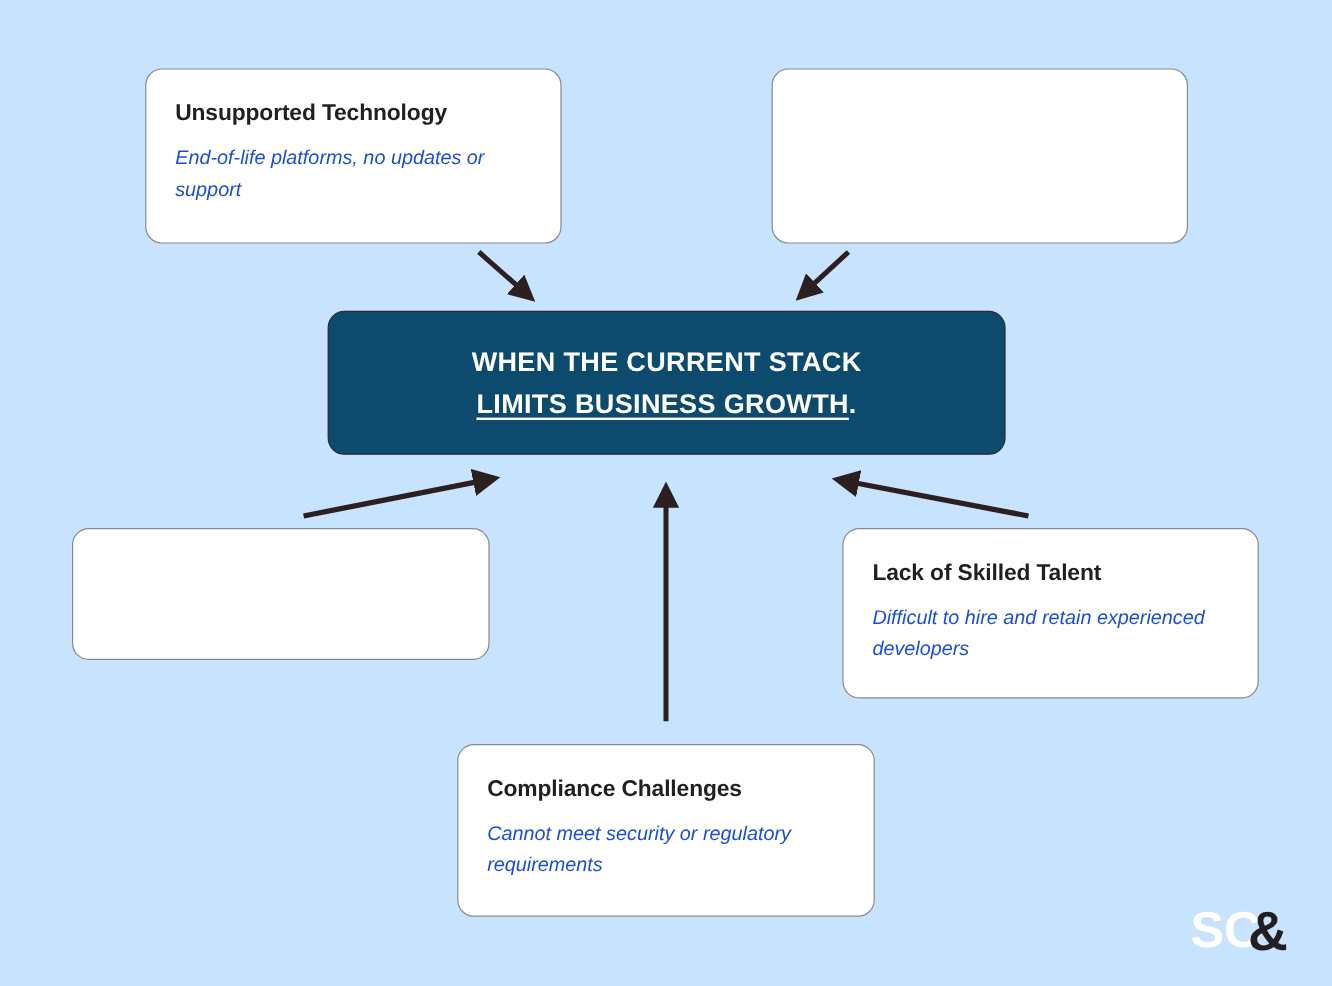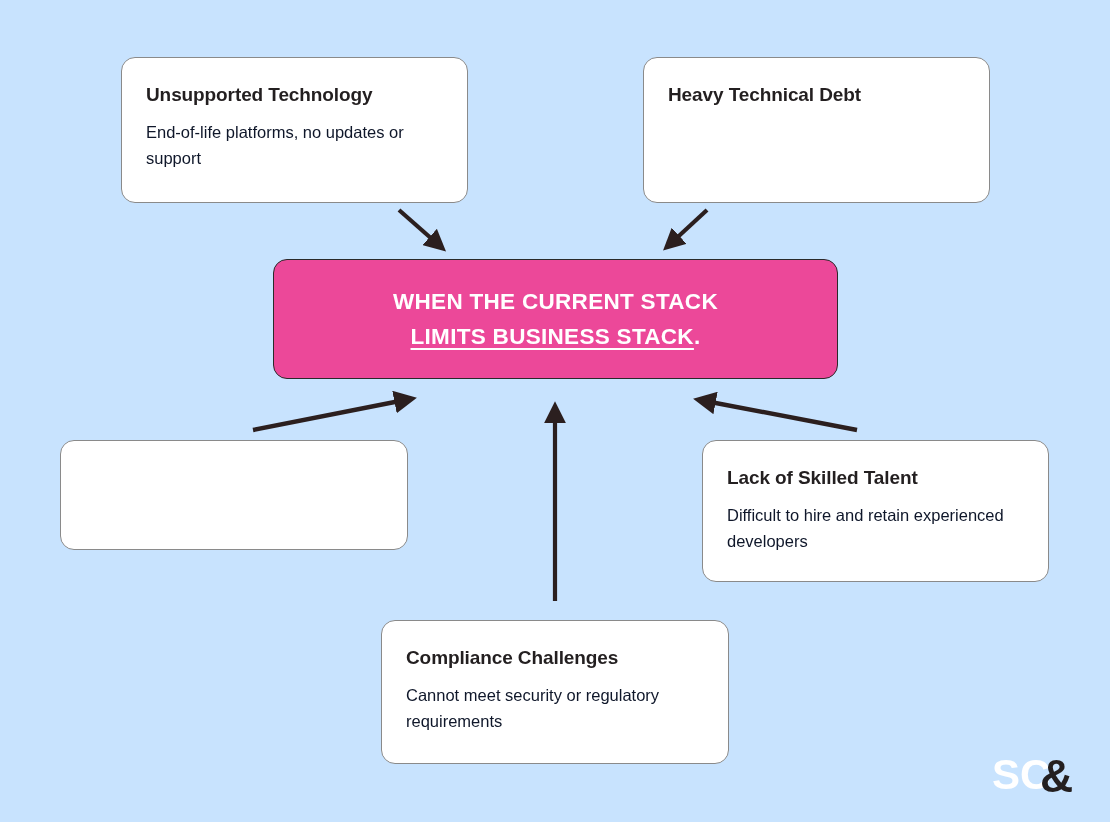--- a/index.html
+++ b/index.html
@@ -46,23 +46,24 @@
   .card-title {
     font-size: 19px;
     font-weight: bold;
     color: #231f20;
     letter-spacing: -0.1px;
     margin: 0 0 13px 0;
     line-height: 1.15;
   }
   .card-desc {
     font-size: 16.5px;
-    color: #0f172a;
+    color: #1d4ed8;
     line-height: 1.58;
     margin: 0;
+    font-style: italic;
   }
 
   
   #card-unsupported-technology {
     left: 121px;  top: 57px;   width: 347px; height: 146px;
   }
   #card-heavy-technical-debt {
     left: 643px;  top: 57px;   width: 347px; height: 146px;
   }
   #card-poor-performance {
@@ -75,21 +76,21 @@
     left: 381px;  top: 620px;  width: 348px; height: 144px;
   }
 
   
   #central-callout {
     position: absolute;
     left: 273px;
     top: 259px;
     width: 565px;
     height: 120px;
-    background: #ec4899;
+    background: #0c4a6e;
     border: 1.5px solid #2a2a2a;
     border-radius: 14px;
     box-sizing: border-box;
     z-index: 2;
     display: flex;
     flex-direction: column;
     align-items: center;
     justify-content: center;
     gap: 3px;
   }
@@ -139,26 +140,25 @@
 
     <line x1="555" y1="601" x2="555" y2="408" stroke="#2b1f1f" stroke-width="4.2" marker-end="url(#head)"></line>
   </svg>
 
   <div class="card" id="card-unsupported-technology">
     <p class="card-title">Unsupported Technology</p>
     <p class="card-desc">End-of-life platforms, no updates or support</p>
   </div>
 
   <div class="card" id="card-heavy-technical-debt">
-    <p class="card-title">Heavy Technical Debt</p>
   </div>
 
   <div id="central-callout">
     <div class="callout-line">WHEN THE CURRENT STACK</div>
-    <div class="callout-line"><span class="callout-underlined">LIMITS BUSINESS STACK</span><span>.</span></div>
+    <div class="callout-line"><span class="callout-underlined">LIMITS BUSINESS GROWTH</span><span>.</span></div>
   </div>
 
   <div class="card" id="card-poor-performance">
   </div>
 
   <div class="card" id="card-lack-of-skilled-talent">
     <p class="card-title">Lack of Skilled Talent</p>
     <p class="card-desc">Difficult to hire and retain experienced developers</p>
   </div>
 

